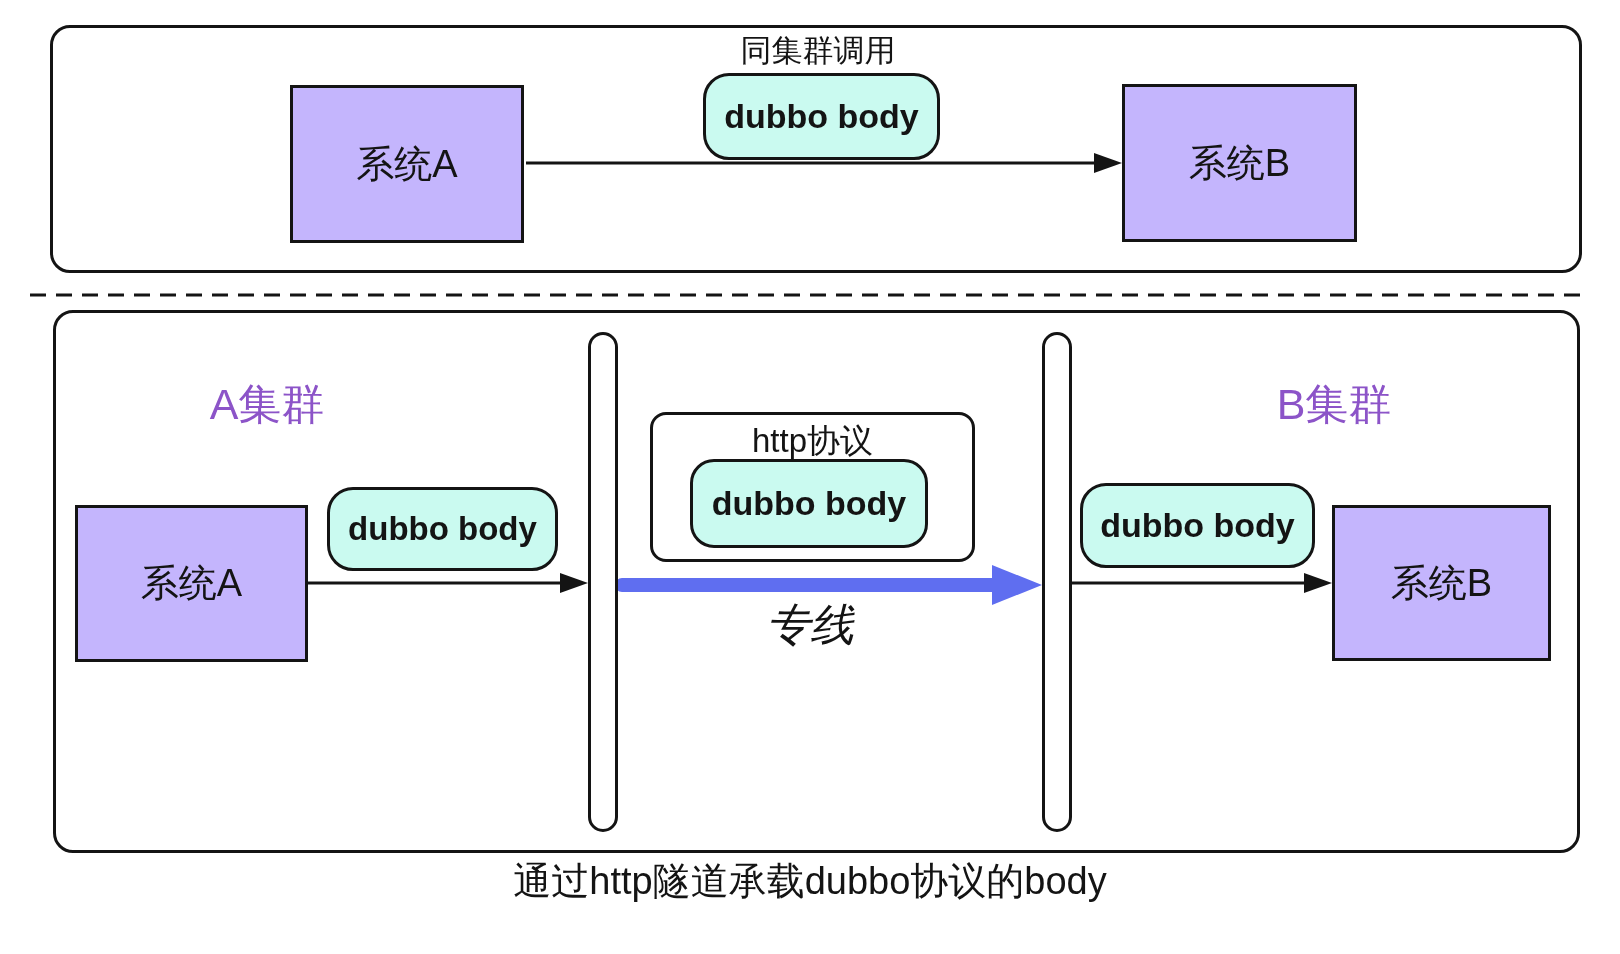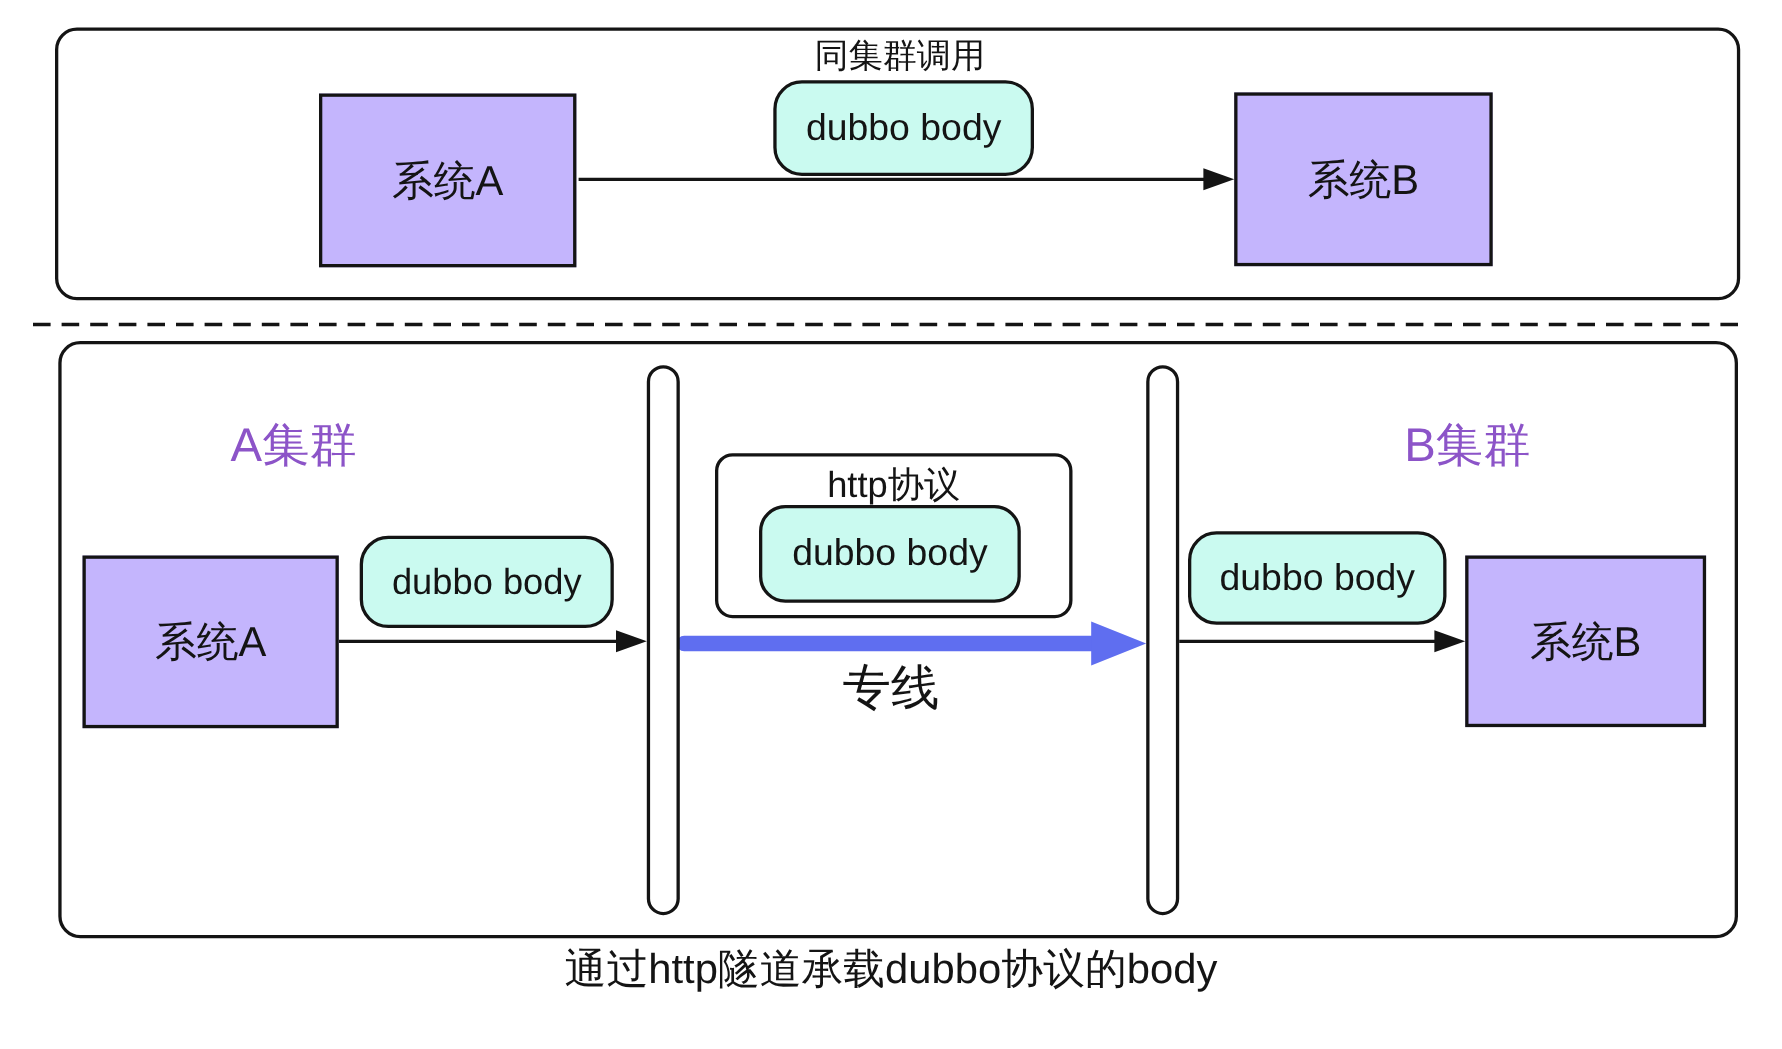--- a/index.html
+++ b/index.html
@@ -28,20 +28,21 @@
     border: 3px solid #141414;
     display: flex; align-items: center; justify-content: center;
     font-size: 38px;
   }
   .pill {
     background: #cafaf0;
     border: 3px solid #141414;
     border-radius: 26px;
     display: flex; align-items: center; justify-content: center;
     font-size: 34px;
+    font-weight: bold;
   }
   .lifeline {
     background: #ffffff;
     border: 3px solid #141414;
     border-radius: 17px;
   }
   .label-center { text-align: center; }
 
   .top-title     { left: 668px;  top: 30px;  width: 300px; font-size: 31px; font-family: Liberation Mono, monospace; }
   .sysA-top      { left: 290px;  top: 85px;  width: 234px; height: 158px; }
@@ -56,21 +57,21 @@
   .lifeline-left  { left: 588px;  top: 332px; width: 30px; height: 500px; }
   .lifeline-right { left: 1042px; top: 332px; width: 30px; height: 500px; }
 
   .http-box {
     left: 650px; top: 412px; width: 325px; height: 150px;
     border: 3px solid #141414; border-radius: 16px; background: #ffffff;
   }
   .http-title { left: 650px; top: 419px; width: 325px; font-size: 33px; }
   .pill-mid   { left: 690px; top: 459px; width: 238px; height: 89px; border-radius: 24px; }
 
-  .link-label  { left: 700px;  top: 596px; width: 220px; font-size: 44px; }
+  .link-label  { left: 700px;  top: 596px; width: 220px; font-size: 44px; font-style: italic; }
   .pill-right  { left: 1080px; top: 483px; width: 235px; height: 85px; }
   .sysB-bot    { left: 1332px; top: 505px; width: 219px; height: 156px; }
 
   .caption { left: 0; top: 856px; width: 1620px; font-size: 38px; text-align: center; }
 </style>
 </head>
 <body>
 
 <div class="canvas">
 

